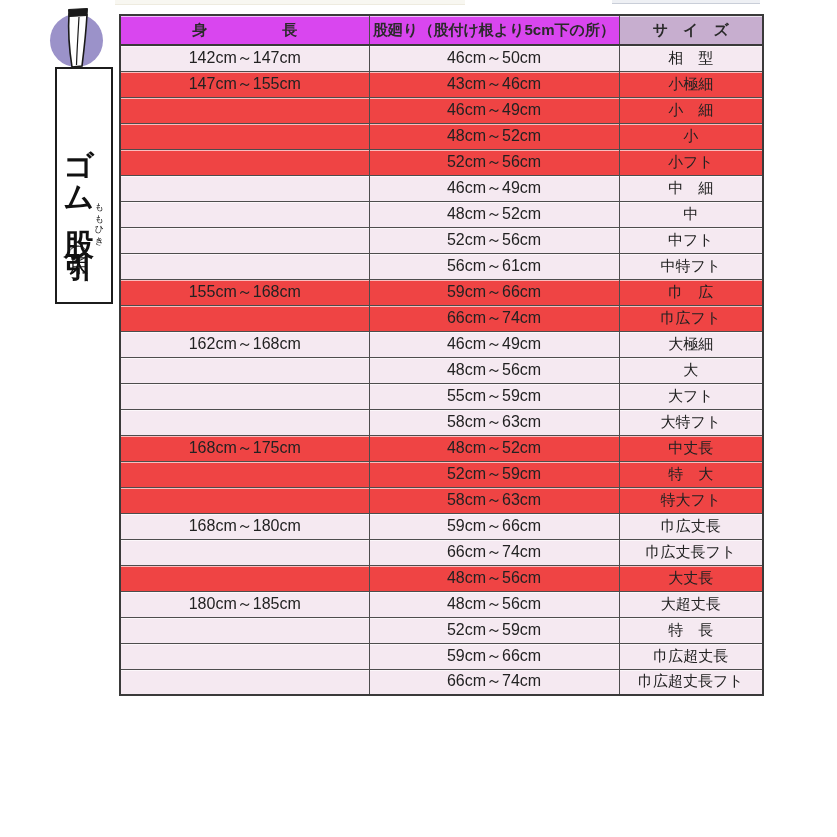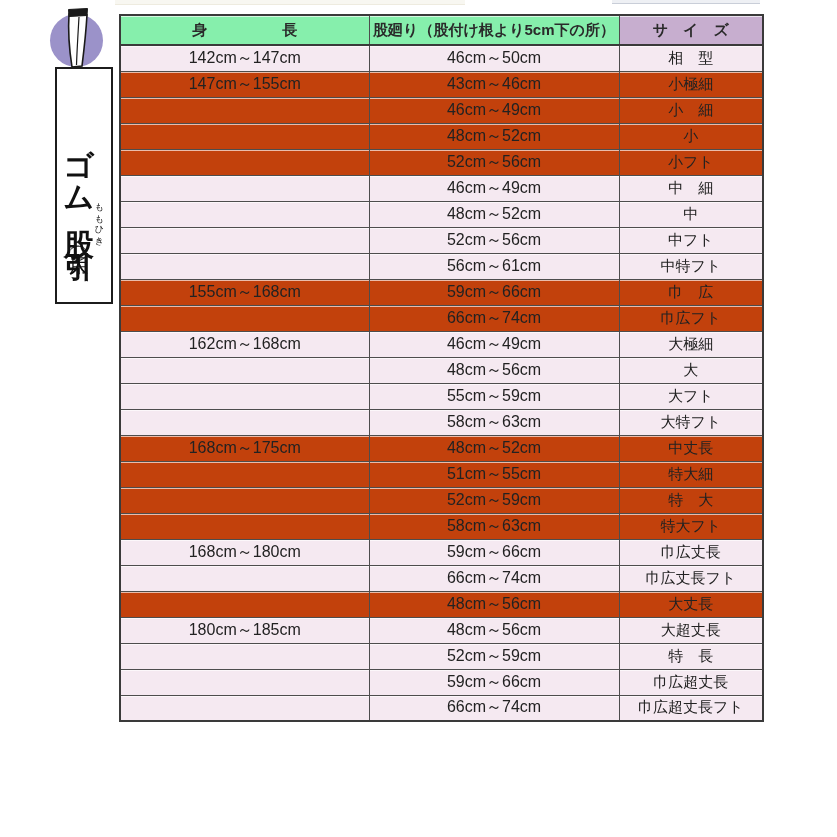--- a/index.html
+++ b/index.html
@@ -48,24 +48,24 @@
     padding:0;overflow:hidden;white-space:nowrap;
     color:#222;
   }
   .size-table thead th{
     height:28px;font-size:15px;font-weight:600;color:#2a2a2a;
     border-bottom:2px solid #3a3a3a;
   }
   .size-table tbody tr{height:26px;padding-left:39px;}
   .size-table td{font-size:16px;}
   .size-table td.size-cell{font-size:15px;text-align:center;}
-  th.hdr-blue{background:#86efac;}
+  th.hdr-blue{background:#d946ef;}
   th.hdr-mauve{background:#c7aecf;}
   tr.pink td{background:#f5e9f1;}
-  tr.blue td{background:#c2410c;}
+  tr.blue td{background:#ef4444;}
 </style>
 </head>
 <body>
 
 <div class="edge-seg s1"></div>
 <div class="edge-seg s2"></div>
 
 <div class="icon-circle"></div>
 <svg class="pants-svg" viewBox="0 0 40 62">
   <path d="M11,6 C10,22 11,40 14,59 L24,58 C26,42 28,24 29,7 Z" fill="#ffffff" stroke="#1a1a1a" stroke-width="1.6"></path>
@@ -168,25 +168,20 @@
         <td>58cm～63cm</td>
         <td class="size-cell">大特フト</td>
       </tr>
       <tr class="blue">
         <td>168cm～175cm</td>
         <td>48cm～52cm</td>
         <td class="size-cell">中丈長</td>
       </tr>
       <tr class="blue">
         <td></td>
-        <td>51cm～55cm</td>
-        <td class="size-cell">特大細</td>
-      </tr>
-      <tr class="blue">
-        <td></td>
         <td>52cm～59cm</td>
         <td class="size-cell">特　大</td>
       </tr>
       <tr class="blue">
         <td></td>
         <td>58cm～63cm</td>
         <td class="size-cell">特大フト</td>
       </tr>
       <tr class="pink">
         <td>168cm～180cm</td>

